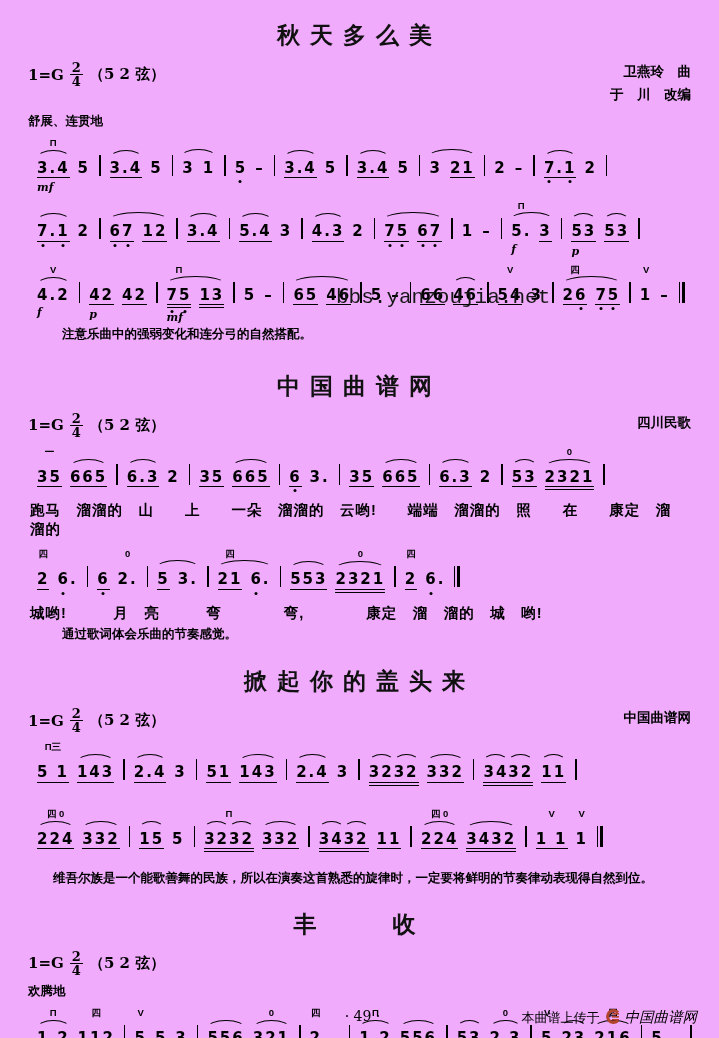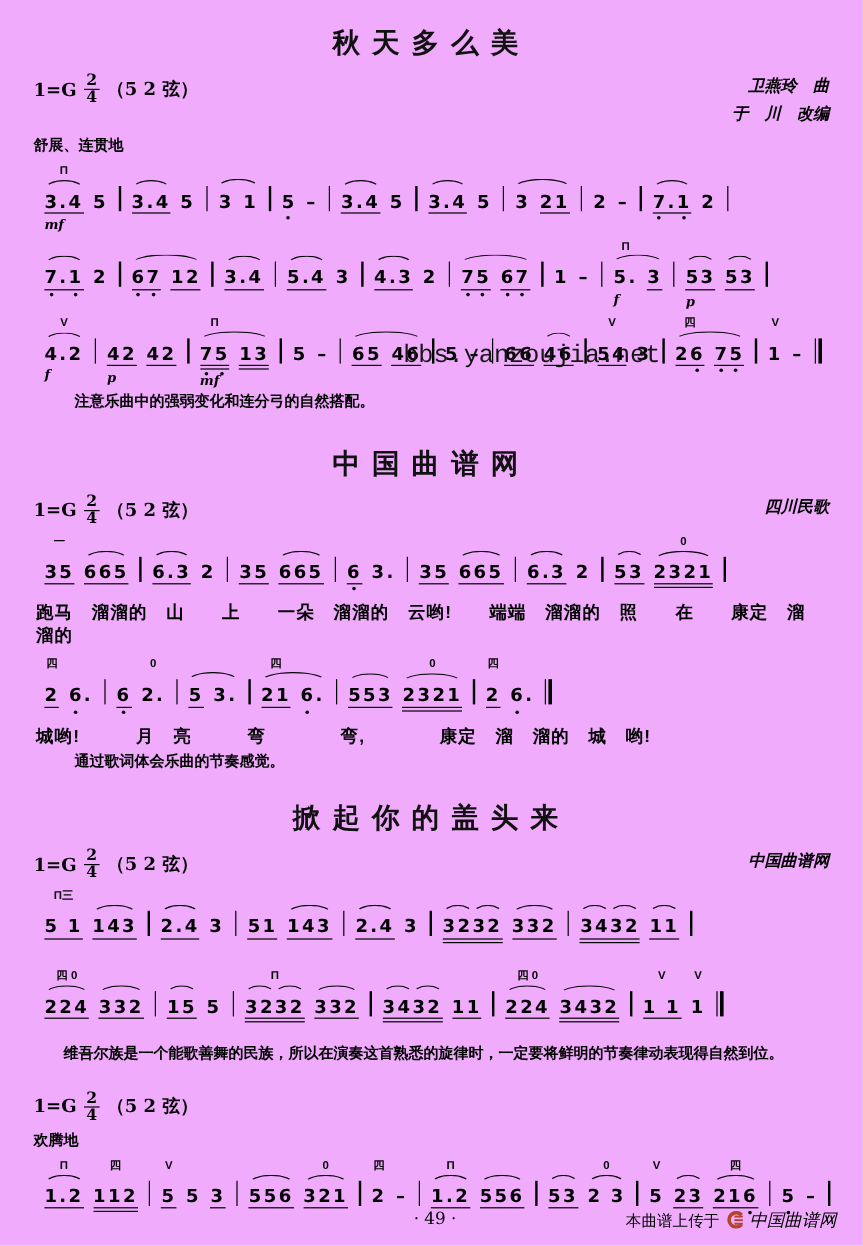--- a/index.html
+++ b/index.html
@@ -7,21 +7,21 @@
         box-sizing:border-box;padding:12px 28px 0;overflow:hidden;color:#000;
         font-family:"Liberation Sans",sans-serif;}
   
   .song-title{margin:0;text-align:center;font-family:"DejaVu Serif",serif;
         font-weight:bold;font-size:23px;letter-spacing:10px;color:#111;}
   .meta-row{display:flex;justify-content:space-between;align-items:flex-start;margin-top:10px;}
   .keysig{font-family:"DejaVu Serif",serif;font-weight:bold;font-size:15px;display:flex;align-items:center;gap:4px;justify-content:space-between;}
   .frac{display:inline-flex;flex-direction:column;align-items:center;line-height:1;font-size:13px;margin:0 2px;}
   .frac i{font-style:normal;font-weight:bold;padding:0 2px;}
   .frac i:first-child{border-bottom:1.4px solid #000;}
-  .credit{text-align:right;font-size:13.5px;font-weight:bold;line-height:1.7;font-style:italic;}
+  .credit{text-align:right;font-size:13.5px;font-weight:bold;line-height:1.7;}
   .credit span{display:block;}
   .credit span:empty{display:none;}
   .tempo{font-size:12.5px;font-weight:bold;margin-top:6px;}
   .tempo:empty{display:none;}
   
   .mline{white-space:nowrap;font-size:0;padding:25px 0 15px 2px;}
   .measure{display:inline-block;position:relative;margin:0 3px;vertical-align:baseline;}
   .tk{display:inline-block;position:relative;margin:0 4px;vertical-align:baseline;}
   .digits{font-family:"DejaVu Sans",sans-serif;font-weight:bold;font-size:15px;
           letter-spacing:2px;display:inline-block;line-height:1.1;}
@@ -130,20 +130,21 @@
       </div>
     </div>
     <div class="score">
         <div class="mline"><span class="measure"><span class="tk" data-u="1"><span class="ann">Π三</span><span class="digits"><span class="ch">5</span><span class="sp"></span><span class="ch">1</span></span></span><span class="tk" data-u="1"><span class="slur"></span><span class="digits"><span class="ch">1</span><span class="ch">4</span><span class="ch">3</span></span></span></span><span class="bar"></span><span class="measure"><span class="tk" data-u="1"><span class="slur"></span><span class="digits"><span class="ch">2</span><span class="ch">.</span><span class="ch">4</span></span></span><span class="tk" data-u="0"><span class="digits"><span class="ch">3</span></span></span></span><span class="bar"></span><span class="measure"><span class="tk" data-u="1"><span class="digits"><span class="ch">5</span><span class="ch">1</span></span></span><span class="tk" data-u="1"><span class="slur"></span><span class="digits"><span class="ch">1</span><span class="ch">4</span><span class="ch">3</span></span></span></span><span class="bar"></span><span class="measure"><span class="tk" data-u="1"><span class="slur"></span><span class="digits"><span class="ch">2</span><span class="ch">.</span><span class="ch">4</span></span></span><span class="tk" data-u="0"><span class="digits"><span class="ch">3</span></span></span></span><span class="bar"></span><span class="measure"><span class="tk" data-u="2"><span class="slur h1"></span><span class="slur h2"></span><span class="digits"><span class="ch">3</span><span class="ch">2</span><span class="ch">3</span><span class="ch">2</span></span></span><span class="tk" data-u="1"><span class="slur"></span><span class="digits"><span class="ch">3</span><span class="ch">3</span><span class="ch">2</span></span></span></span><span class="bar"></span><span class="measure"><span class="tk" data-u="2"><span class="slur h1"></span><span class="slur h2"></span><span class="digits"><span class="ch">3</span><span class="ch">4</span><span class="ch">3</span><span class="ch">2</span></span></span><span class="tk" data-u="1"><span class="slur"></span><span class="digits"><span class="ch">1</span><span class="ch">1</span></span></span></span><span class="bar"></span></div>
         <div class="mline"><span class="measure"><span class="tk" data-u="1"><span class="slur"></span><span class="ann">四 0</span><span class="digits"><span class="ch">2</span><span class="ch">2</span><span class="ch">4</span></span></span><span class="tk" data-u="1"><span class="slur"></span><span class="digits"><span class="ch">3</span><span class="ch">3</span><span class="ch">2</span></span></span></span><span class="bar"></span><span class="measure"><span class="tk" data-u="1"><span class="slur"></span><span class="digits"><span class="ch">1</span><span class="ch">5</span></span></span><span class="tk" data-u="0"><span class="digits"><span class="ch">5</span></span></span></span><span class="bar"></span><span class="measure"><span class="tk" data-u="2"><span class="slur h1"></span><span class="slur h2"></span><span class="ann">Π</span><span class="digits"><span class="ch">3</span><span class="ch">2</span><span class="ch">3</span><span class="ch">2</span></span></span><span class="tk" data-u="1"><span class="slur"></span><span class="digits"><span class="ch">3</span><span class="ch">3</span><span class="ch">2</span></span></span></span><span class="bar"></span><span class="measure"><span class="tk" data-u="2"><span class="slur h1"></span><span class="slur h2"></span><span class="digits"><span class="ch">3</span><span class="ch">4</span><span class="ch">3</span><span class="ch">2</span></span></span><span class="tk" data-u="1"><span class="digits"><span class="ch">1</span><span class="ch">1</span></span></span></span><span class="bar"></span><span class="measure"><span class="tk" data-u="1"><span class="slur"></span><span class="ann">四 0</span><span class="digits"><span class="ch">2</span><span class="ch">2</span><span class="ch">4</span></span></span><span class="tk" data-u="2"><span class="slur"></span><span class="digits"><span class="ch">3</span><span class="ch">4</span><span class="ch">3</span><span class="ch">2</span></span></span></span><span class="bar"></span><span class="measure"><span class="tk" data-u="1"><span class="ann">V</span><span class="digits"><span class="ch">1</span><span class="sp"></span><span class="ch">1</span></span></span><span class="tk" data-u="0"><span class="ann">V</span><span class="digits"><span class="ch">1</span></span></span></span><span class="bar end"></span></div>
       </div>
     <div class="note wrap">维吾尔族是一个能歌善舞的民族，所以在演奏这首熟悉的旋律时，一定要将鲜明的节奏律动表现得自然到位。</div>
   </div>
 
   <div class="sec" style="margin-top:20px">
+    <h2 class="song-title">丰　　收</h2>
     <div class="meta-row">
       <div class="keysig">
         <span>1=G</span>
         <span class="frac">
             <i>2</i>
             <i>4</i>
           </span>
         <span>（5 2 弦）</span>
       </div>
     </div>

